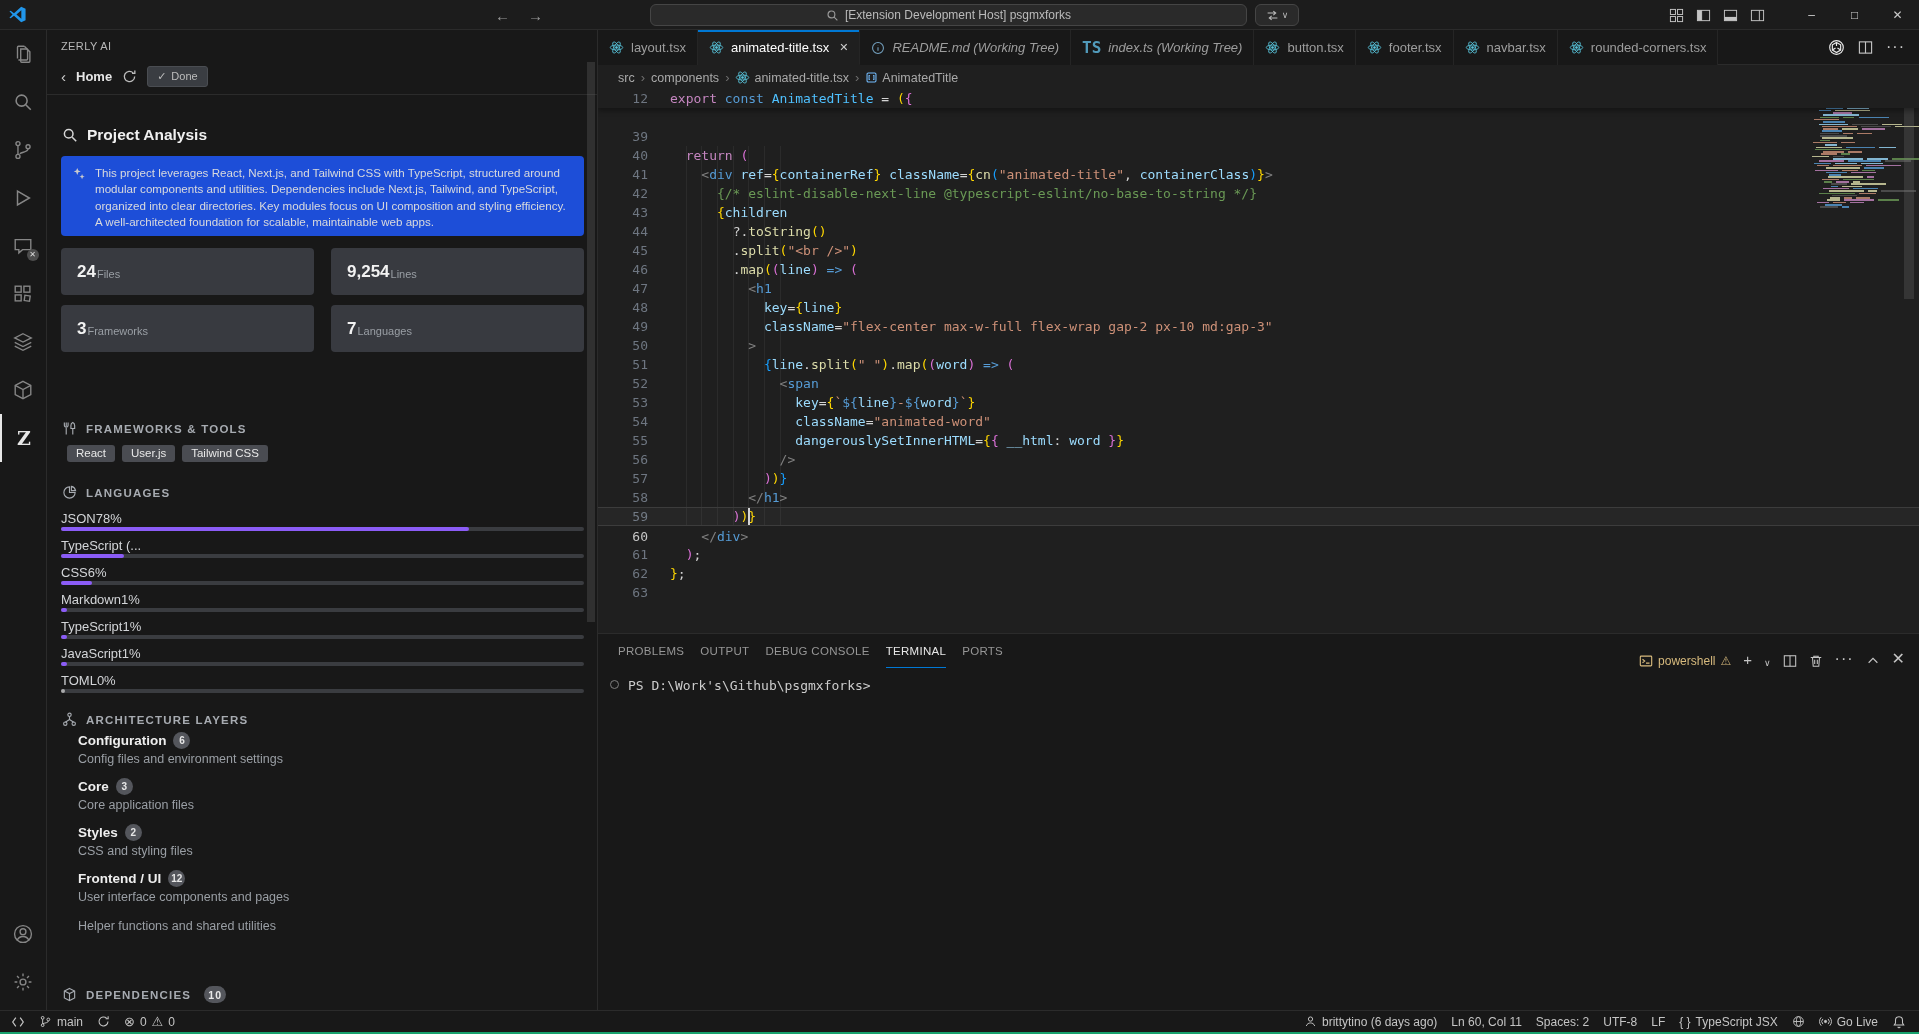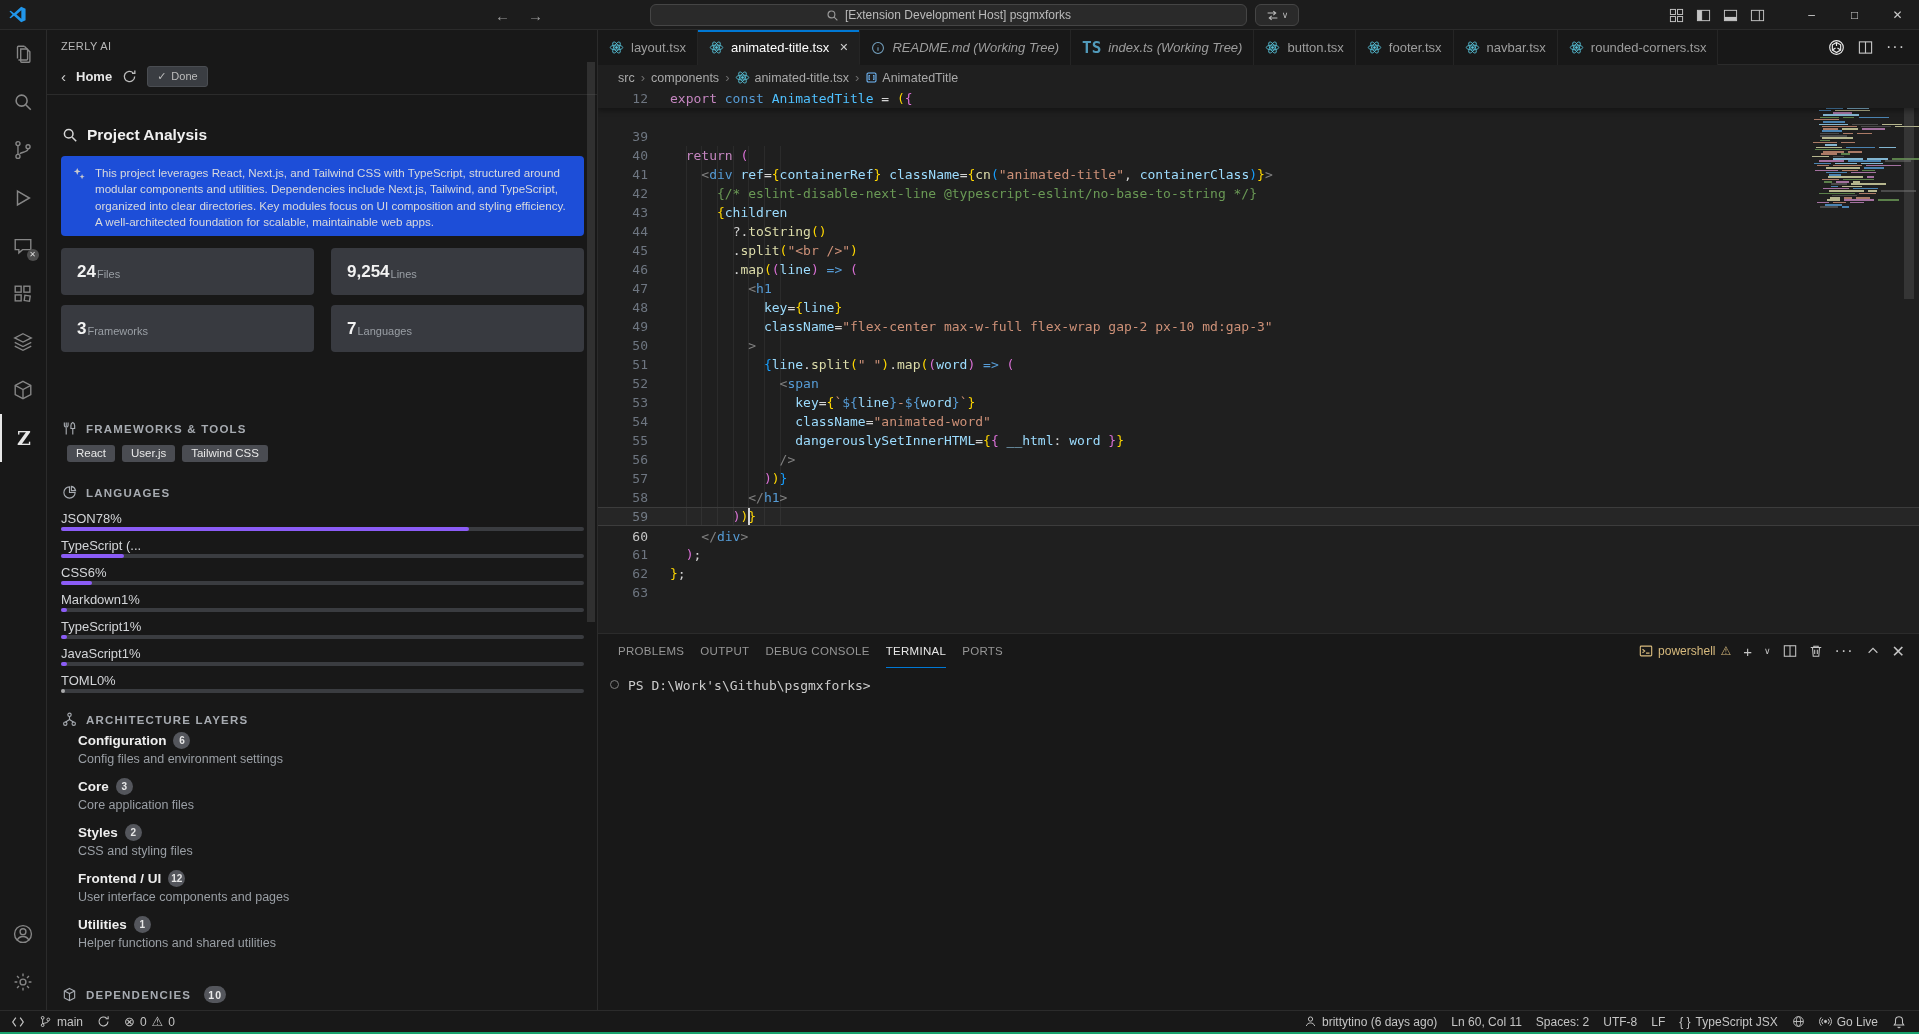--- a/index.html
+++ b/index.html
@@ -94,21 +94,21 @@
   .tk-str{color:#CE9178}.tk-cmt{color:#6A9955}.tk-tag{color:#569CD6}.tk-pun{color:#808080}
   .tk-pln{color:#d4d4d4}.tk-b1{color:#FFD700}.tk-b2{color:#DA70D6}.tk-b3{color:#179FFF}.tk-cls{color:#4FC1FF}
   #minimap { position:absolute; left:1212px; top:0px; width:90px; height:130px; }
   #editor-scrollbar { position:absolute; left:1306px; top:0; width:10px; height:210px; background:rgba(121,121,121,0.25); }
 
   
   #panel { left:598px; top:633px; width:1321px; height:377px; background:#181818; border-top:1px solid #2b2b2b; }
   #panel-tabs { position:absolute; left:20px; top:0; height:34px; display:flex; gap:16px; align-items:center; }
   .panel-tab { font-size:11.5px; letter-spacing:.3px; color:#969696; height:34px; line-height:34px; cursor:pointer; }
   .panel-tab.active { color:#e7e7e7; border-bottom:1px solid #0078d4; }
-  #panel-actions { position:absolute; right:14px; top:0; height:34px; display:flex; align-items:center; gap:12px; color:#c5c5c5; }
+  #panel-actions { position:absolute; right:14px; top:0; height:34px; display:flex; align-items:flex-end; gap:12px; color:#c5c5c5; }
   #shell-badge { display:flex; align-items:center; gap:5px; font-size:12px; color:#d7ba7d; }
   #term-line { position:absolute; left:30px; top:44px; font-family:"DejaVu Sans Mono", monospace; font-size:13px; color:#cccccc; }
   #term-decoration { position:absolute; left:12px; top:46px; width:9px; height:9px; border:1px solid #7d7d7d; border-radius:50%; }
 
   
   #statusbar { left:0; top:1010px; width:1919px; height:22px; background:#181818; border-top:1px solid #2b2b2b; display:flex; align-items:center; font-size:12px; color:#c5c5c5; }
   #statusbar .grp { display:flex; align-items:center; gap:5px; padding:0 7px; height:22px; cursor:pointer; }
   #status-left { display:flex; align-items:center; margin-left:4px; }
   #status-right { display:flex; align-items:center; margin-left:auto; margin-right:6px; }
   #bottom-accent { left:0; top:1032px; width:1919px; height:2px; background:#17a26e; }
@@ -409,24 +409,20 @@
      <div class="arch-desc">CSS and styling files</div>
    </div>
         <div class="arch-item">
      <div class="arch-name-row">
             <span class="arch-name">Frontend / UI</span>
             <span class="arch-count">12</span>
           </div>
      <div class="arch-desc">User interface components and pages</div>
    </div>
         <div class="arch-item">
-     <div class="arch-name-row">
-            <span class="arch-name">Utilities</span>
-            <span class="arch-count">1</span>
-          </div>
      <div class="arch-desc">Helper functions and shared utilities</div>
    </div>
       </div>
     <div class="section-head" id="deps-head">
       <span>
           <svg width="15" height="15" viewBox="0 0 16 16" fill="none" stroke="#a7abb1" stroke-width="1.2">
             <path d="M8 1.5l5.5 2.8v7.4L8 14.5l-5.5-2.8V4.3z"></path>
             <path d="M2.5 4.3L8 7l5.5-2.7M8 7v7.5"></path>
           </svg>
         </span>

